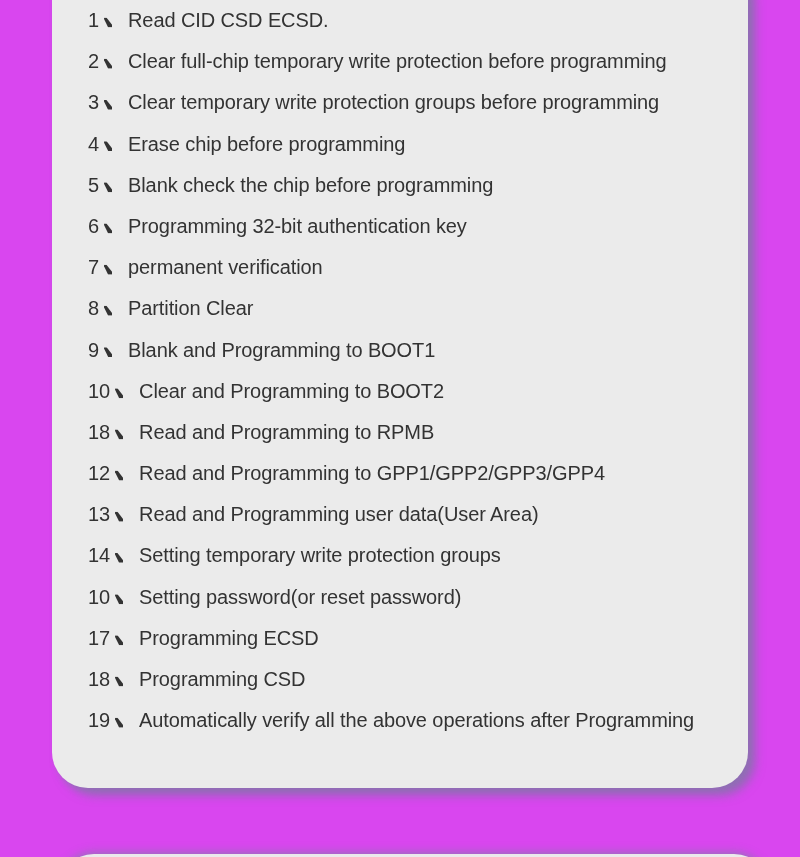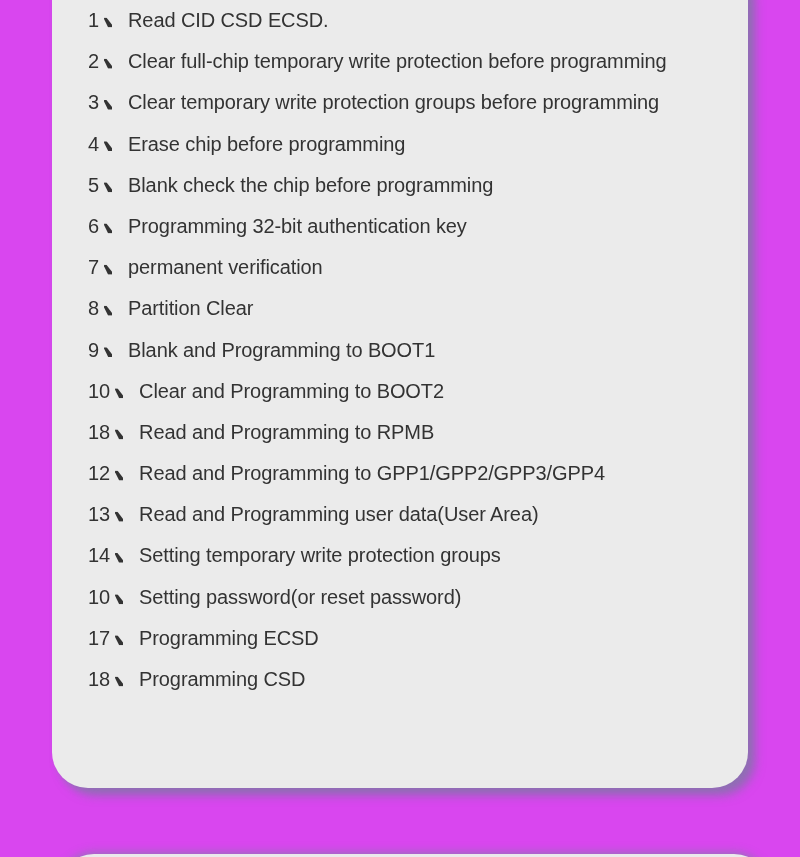--- a/index.html
+++ b/index.html
@@ -75,18 +75,19 @@
       <li class="feature-item"><span class="item-number">8</span><span class="ideographic-comma"></span><span>Partition Clear</span></li>
       <li class="feature-item"><span class="item-number">9</span><span class="ideographic-comma"></span><span>Blank and Programming to BOOT1</span></li>
       <li class="feature-item"><span class="item-number">10</span><span class="ideographic-comma"></span><span>Clear and Programming to BOOT2</span></li>
       <li class="feature-item"><span class="item-number">18</span><span class="ideographic-comma"></span><span>Read and Programming to RPMB</span></li>
       <li class="feature-item"><span class="item-number">12</span><span class="ideographic-comma"></span><span>Read and Programming to GPP1/GPP2/GPP3/GPP4</span></li>
       <li class="feature-item"><span class="item-number">13</span><span class="ideographic-comma"></span><span>Read and Programming user data(User Area)</span></li>
       <li class="feature-item"><span class="item-number">14</span><span class="ideographic-comma"></span><span>Setting temporary write protection groups</span></li>
       <li class="feature-item"><span class="item-number">10</span><span class="ideographic-comma"></span><span>Setting password(or reset password)</span></li>
       <li class="feature-item"><span class="item-number">17</span><span class="ideographic-comma"></span><span>Programming ECSD</span></li>
       <li class="feature-item"><span class="item-number">18</span><span class="ideographic-comma"></span><span>Programming CSD</span></li>
+      <li class="feature-item"><span class="item-number">19</span><span class="ideographic-comma"></span><span>Automatically verify all the above operations after Programming</span></li>
     </ul>
   </div>
 
   <div class="next-card"></div>
 
 </div>
 
 </body></html>

